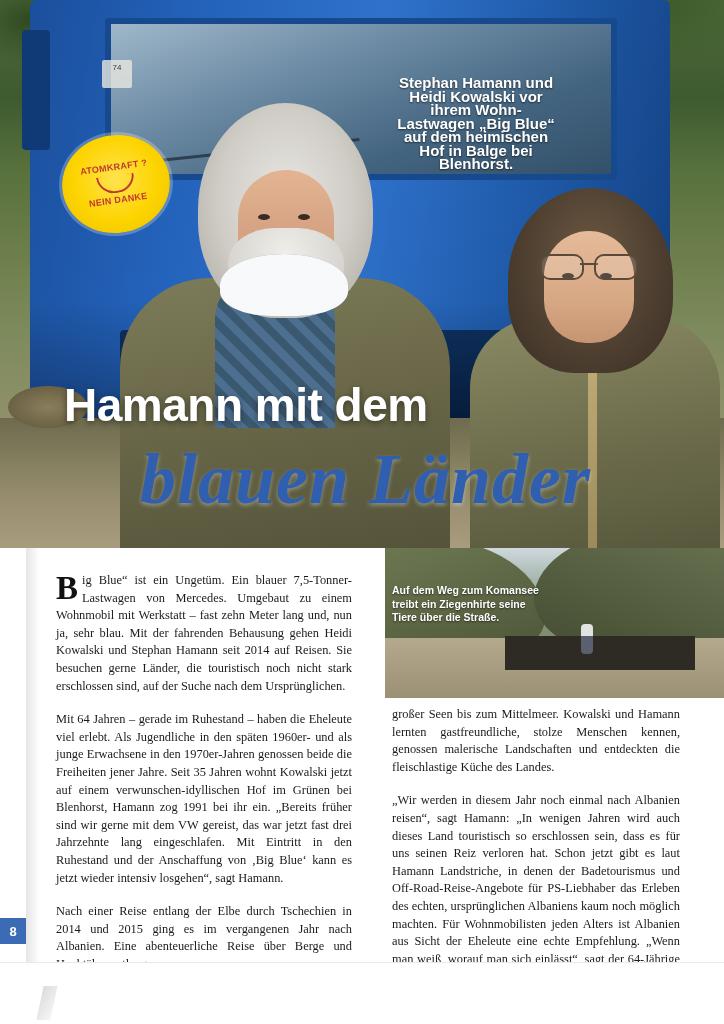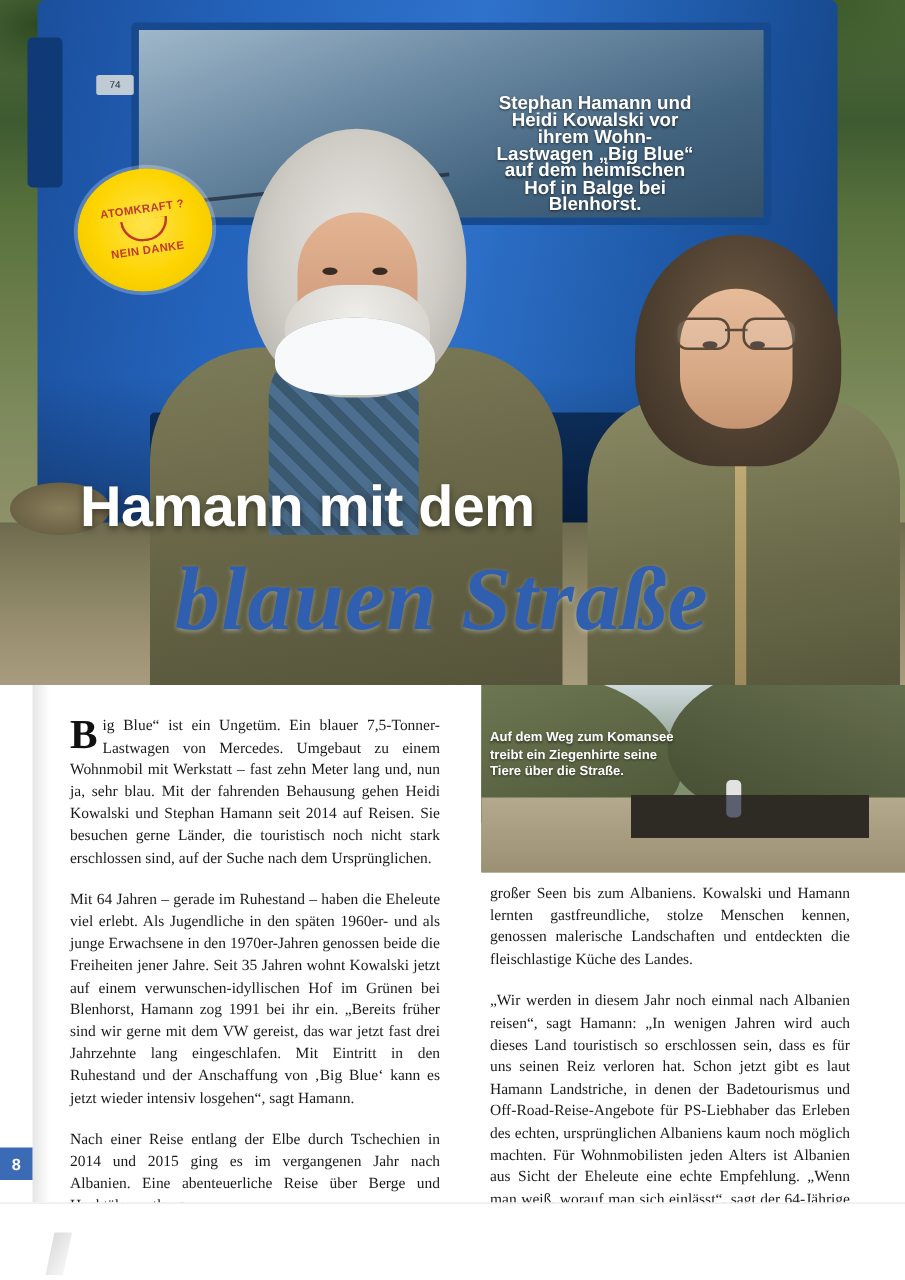--- a/index.html
+++ b/index.html
@@ -119,22 +119,22 @@
   }
   .sticker .smile {
     width: 34px; height: 16px;
     border: 2px solid #c0392b;
     border-top: none;
     border-radius: 0 0 34px 34px;
     margin: 2px 0;
   }
   .numplate {
     position: absolute;
-    left: 77px; top: 60px;
-    width: 30px; height: 16px;
+    left: 102px; top: 60px;
+    width: 30px; height: 28px;
     background: #e8e8e0;
     color: #222;
     font-family: "Liberation Sans", sans-serif;
     font-size: 8px;
     text-align: center;
     line-height: 16px;
     border-radius: 2px;
     opacity: .8;
   }
   
@@ -496,42 +496,42 @@
       <div class="glasses">
         <span class="lens l"></span>
         <span class="bridge"></span>
         <span class="lens r"></span>
       </div>
     </div>
 
     <div class="hero-caption">Stephan Hamann und Heidi Kowalski vor ihrem Wohn-Lastwagen „Big Blue“ auf dem heimischen Hof in Balge bei Blenhorst.</div>
 
     <div class="headline-1">Hamann mit dem</div>
-    <div class="headline-2">blauen Straße</div>
+    <div class="headline-2">blauen Länder</div>
   </div>
 
   <div class="photo2">
     <div class="hillL"></div>
     <div class="hillR"></div>
     <div class="road"></div>
     <div class="herd"></div>
     <div class="herder"></div>
   </div>
   <div class="photo2-caption">Auf dem Weg zum Komansee treibt ein Ziegenhirte seine Tiere über die Straße.</div>
 
   <div class="gutter-shadow"></div>
 
   <div class="col col-left">
     <p><span class="dropcap">B</span><span>ig Blue“ ist ein Ungetüm. Ein blauer 7,5-Tonner-Lastwagen von Mercedes. Umgebaut zu einem Wohnmobil mit Werkstatt – fast zehn Meter lang und, nun ja, sehr blau. Mit der fahrenden Behausung gehen Heidi Kowalski und Stephan Hamann seit 2014 auf Reisen. Sie besuchen gerne Länder, die touristisch noch nicht stark erschlossen sind, auf der Suche nach dem Ursprünglichen.</span></p>
     <p>Mit 64 Jahren – gerade im Ruhestand – haben die Eheleute viel erlebt. Als Jugendliche in den späten 1960er- und als junge Erwachsene in den 1970er-Jahren genossen beide die Freiheiten jener Jahre. Seit 35 Jahren wohnt Kowalski jetzt auf einem verwunschen-idyllischen Hof im Grünen bei Blenhorst, Hamann zog 1991 bei ihr ein. „Bereits früher sind wir gerne mit dem VW gereist, das war jetzt fast drei Jahrzehnte lang eingeschlafen. Mit Eintritt in den Ruhestand und der Anschaffung von ‚Big Blue‘ kann es jetzt wieder intensiv losgehen“, sagt Hamann.</p>
     <p>Nach einer Reise entlang der Elbe durch Tschechien in 2014 und 2015 ging es im vergangenen Jahr nach Albanien. Eine abenteuerliche Reise über Berge und Hochtäler, entlang</p>
   </div>
 
   <div class="col col-right">
-    <p>großer Seen bis zum Albaniens. Kowalski und Hamann lernten gastfreundliche, stolze Menschen kennen, genossen malerische Landschaften und entdeckten die fleischlastige Küche des Landes.</p>
+    <p>großer Seen bis zum Mittelmeer. Kowalski und Hamann lernten gastfreundliche, stolze Menschen kennen, genossen malerische Landschaften und entdeckten die fleischlastige Küche des Landes.</p>
     <p>„Wir werden in diesem Jahr noch einmal nach Albanien reisen“, sagt Hamann: „In wenigen Jahren wird auch dieses Land touristisch so erschlossen sein, dass es für uns seinen Reiz verloren hat. Schon jetzt gibt es laut Hamann Landstriche, in denen der Badetourismus und Off-Road-Reise-Angebote für PS-Liebhaber das Erleben des echten, ursprünglichen Albaniens kaum noch möglich machten. Für Wohnmobilisten jeden Alters ist Albanien aus Sicht der Eheleute eine echte Empfehlung. „Wenn man weiß, worauf man sich einlässt“, sagt der 64-Jährige – die Warnungen vieler Bekannter im Vorfeld der Reise hätten sich aber nicht bestätigt.</p>
   </div>
 
   <div class="folio">8</div>
 
   <div class="scan-edge"></div>
   <div class="scan-curl"></div>
 </div>
 
 </body></html>

